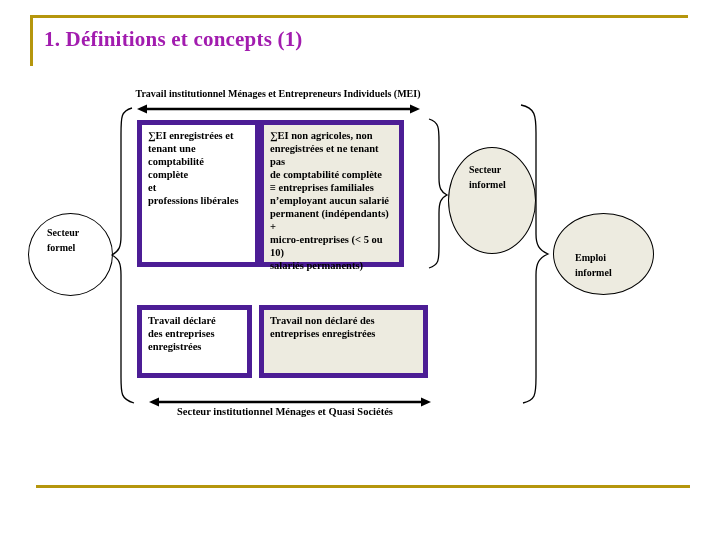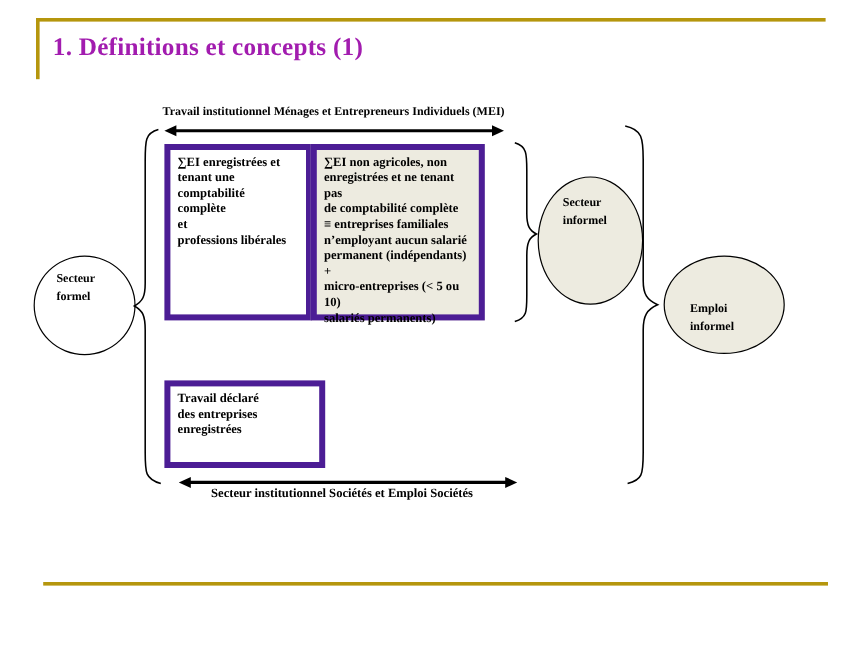--- a/index.html
+++ b/index.html
@@ -17,42 +17,42 @@
   .mei-label{left:130px;top:88px;width:296px;}
   .soc-label{left:137px;top:406px;width:296px;font-size:10.5px;}
   .cell{
     box-sizing:border-box;border:5px solid #4c1d95;background:#ffffff;
     padding:4px 3px 11px 6px;font-size:10.5px;line-height:13px;
   }
   .cell.beige{background:#EDEBE0;}
   .pre{white-space:pre-line;}
   .r1l{left:137px;top:120px;width:123px;height:147px;}
   .r1r{left:259px;top:120px;width:145px;height:147px;}
-  .r2l{left:137px;top:317px;width:134px;height:73px;}
+  .r2l{left:137px;top:305px;width:115px;height:73px;}
   .r2r{left:259px;top:305px;width:169px;height:73px;}
   .bubble{
     box-sizing:border-box;border:1px solid #000;border-radius:50%;background:transparent;
   }
   .bubble.beige{background:#EDEBE0;}
   .bubble-label{font-size:10px;line-height:15px;white-space:pre-line;}
   svg.lines{left:0;top:0;pointer-events:none;}
 </style>
 </head>
 <body>
 
 <div class="slide">
 
   <div class="abs rule" style="left:30px;top:15px;width:658px;height:3px;"></div>
   <div class="abs rule" style="left:30px;top:15px;width:3px;height:51px;"></div>
   <div class="abs rule" style="left:36px;top:485px;width:654px;height:3px;"></div>
 
   <div class="abs title">1. Définitions et concepts (1)</div>
 
   <div class="abs axis-label mei-label">Travail institutionnel Ménages et Entrepreneurs Individuels (MEI)</div>
-  <div class="abs axis-label soc-label">Secteur institutionnel Sociétés et Emploi Sociétés</div>
+  <div class="abs axis-label soc-label">Secteur institutionnel Ménages et Quasi Sociétés</div>
 
   <svg class="abs lines" width="720" height="540" viewBox="0 0 720 540">
 
     <g>
       <line x1="145" y1="109" x2="413" y2="109" stroke="#000" stroke-width="2.6"></line>
       <polygon points="137,109 147,104.4 147,113.6" fill="#000"></polygon>
       <polygon points="420,109 410,104.4 410,113.6" fill="#000"></polygon>
     </g>
 
     <g>
@@ -81,20 +81,22 @@
 enregistrées et ne tenant pas
 de comptabilité complète
 ≡ entreprises familiales
 n’employant aucun salarié
 permanent (indépendants) +
 micro-entreprises (&lt; 5 ou 10)
 salariés permanents)</div>
   <div class="abs cell pre r2l">Travail déclaré
 des entreprises
 enregistrées</div>
+  <div class="abs cell pre beige r2r">Travail non déclaré des
+entreprises enregistrées</div>
 
   <div class="abs bubble" style="left:28px;top:213px;width:85px;height:83px;"></div>
   <div class="abs bubble-label" style="left:47px;top:225px;">Secteur
 formel</div>
 
   <div class="abs bubble beige" style="left:448px;top:147px;width:88px;height:107px;"></div>
   <div class="abs bubble-label" style="left:469px;top:162px;">Secteur
 informel</div>
 
   <div class="abs bubble beige" style="left:553px;top:213px;width:101px;height:82px;"></div>

